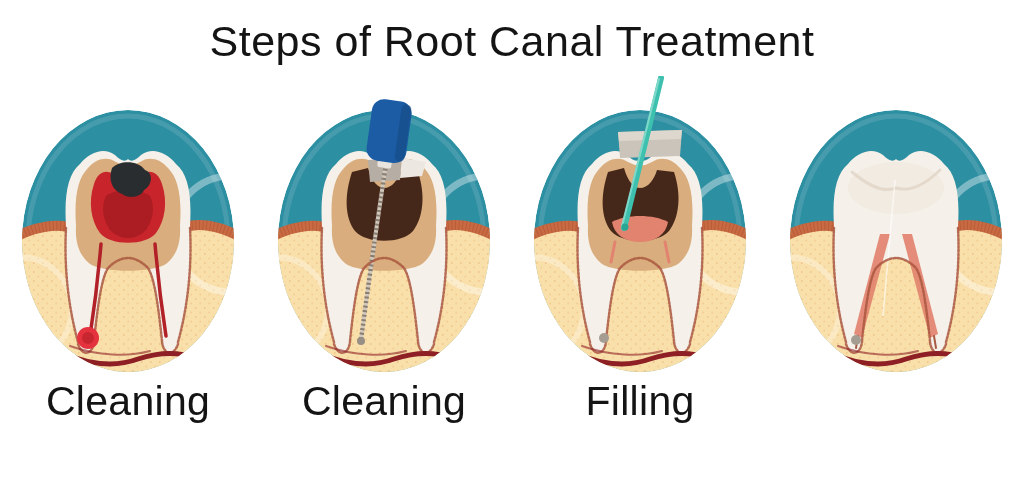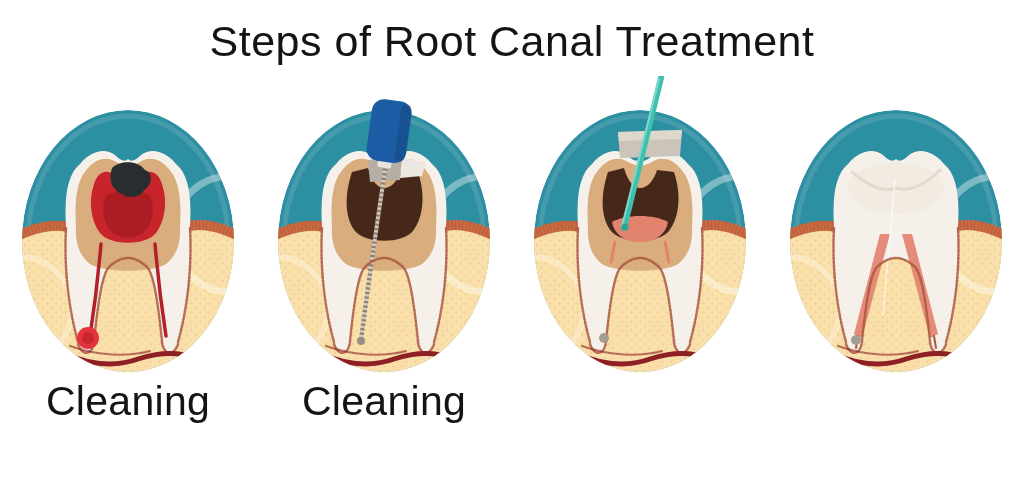--- a/index.html
+++ b/index.html
@@ -148,20 +148,21 @@
           <use href="#rootStipple"></use>
           <use href="#bottomWave"></use>
           <circle cx="74" cy="262" r="5" style="fill:#a59c92"></circle>
         </g>
         <g>
           <line x1="131" y1="2" x2="94" y2="152" style="stroke:var(--tool-teal,#3ec0ae);stroke-width:6;stroke-linecap:round"></line>
           <line x1="129" y1="3" x2="92" y2="150" style="stroke:#8fdfd2;stroke-width:2;stroke-linecap:round;opacity:.8"></line>
           <circle cx="95" cy="151" r="3.5" style="fill:#2aa593"></circle>
         </g>
       </svg>
+      <figcaption class="step-label">Filling</figcaption>
     </figure>
 
     <figure class="step">
       <svg class="illu" viewBox="0 0 220 300" role="img" aria-label="Restored tooth sealed with an intact white crown and filled root canals">
         <g clip-path="url(#ovalClip)">
           <use href="#tealBase"></use>
           <use href="#gumGroup"></use>
           <use href="#decorRings"></use>
           <use href="#toothBody" class="enamel"></use>
           <ellipse cx="110" cy="112" rx="48" ry="26" style="fill:#eee6da;opacity:.55"></ellipse>

